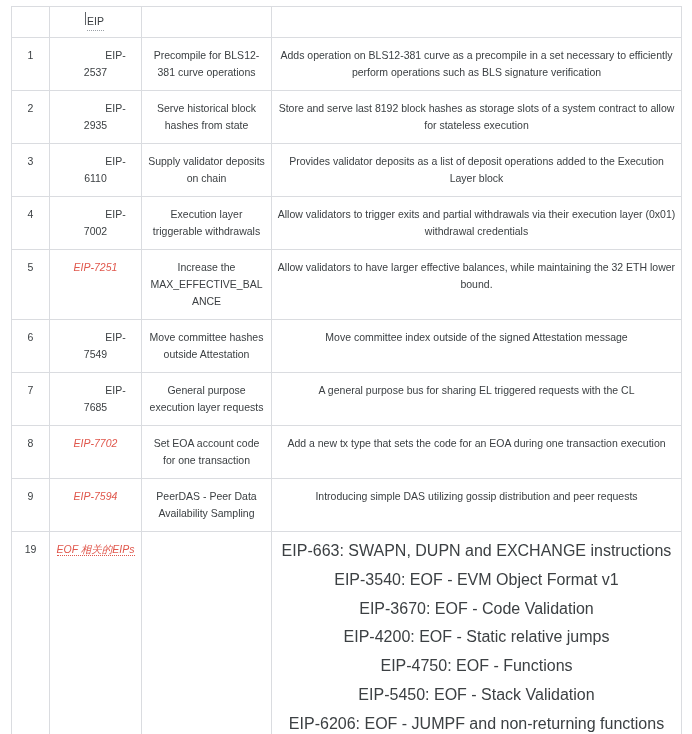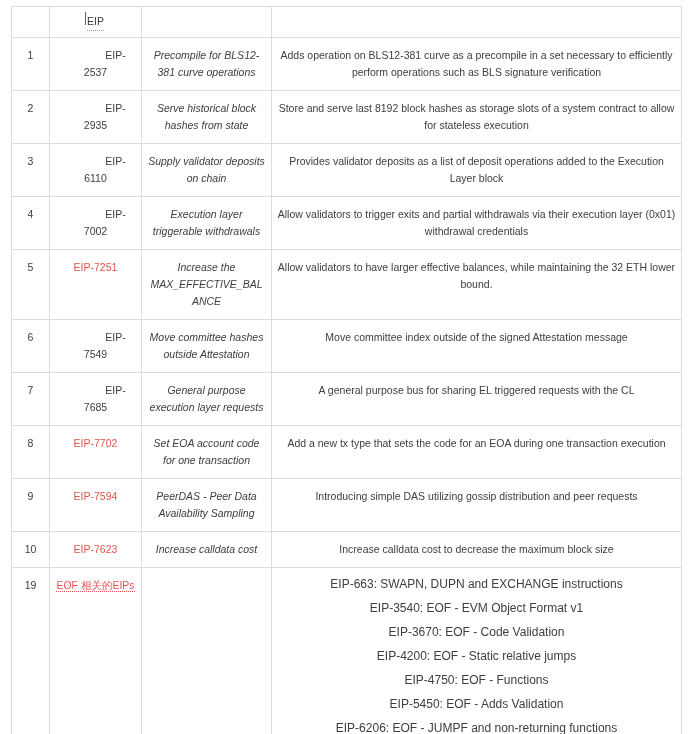--- a/index.html
+++ b/index.html
@@ -69,20 +69,21 @@
     position: absolute;
     left: -2px;
     top: -1px;
     width: 1px;
     height: 13px;
     background: #5f6368;
   }
 
   .eip-link {
     color: #e0574c;
+    font-style: italic;
   }
 
   .plain {
     color: #3c4043;
     margin-left: 40px;
   }
 
   
   .sp {
     border-bottom: 1px dotted #9aa0a6;
@@ -95,26 +96,26 @@
 
   .row-num { color: #3c4043; }
 
   .eof-list {
     text-align: center;
   }
   .eof-list .eof-item {
     display: block;
     padding: 0;
     margin: 0 0 9.6px 0;
-    font-size: 12px;
+    font-size: 16px;
     line-height: 1.2;
   }
   .eof-list .eof-item:last-child { margin-bottom: 0; }
 
-  .cell-tight { padding-left: 3px; padding-right: 3px; font-style: italic; }
+  .cell-tight { padding-left: 3px; padding-right: 3px; }
 </style>
 </head>
 <body>
 
 <div class="doc-canvas">
 
   <table class="eip-table">
     <colgroup>
       <col class="c-num">
       <col class="c-eip">
@@ -197,39 +198,33 @@
         <td><span>Add a new tx type that sets the code for an EOA during one transaction execution</span></td>
       </tr>
 
       <tr>
         <td><span class="row-num">9</span></td>
         <td><span class="eip-link">EIP-7594</span></td>
         <td class="cell-tight"><span>PeerDAS - Peer Data Availability Sampling</span></td>
         <td><span>Introducing simple DAS utilizing gossip distribution and peer requests</span></td>
       </tr>
 
-      <tr>
-        <td><span class="row-num">10</span></td>
-        <td><span class="eip-link">EIP-7623</span></td>
-        <td class="cell-tight"><span>Increase calldata cost</span></td>
-        <td><span>Increase calldata cost to decrease the maximum block size</span></td>
-      </tr>
 
       <tr>
         <td><span class="row-num">19</span></td>
         <td><span class="eip-link sp sp-red">EOF 相关的EIPs</span></td>
         <td class="cell-tight"><span></span></td>
         <td>
           <div class="eof-list">
             <span class="eof-item">EIP-663: SWAPN, DUPN and EXCHANGE instructions</span>
             <span class="eof-item">EIP-3540: EOF - EVM Object Format v1</span>
             <span class="eof-item">EIP-3670: EOF - Code Validation</span>
             <span class="eof-item">EIP-4200: EOF - Static relative jumps</span>
             <span class="eof-item">EIP-4750: EOF - Functions</span>
-            <span class="eof-item">EIP-5450: EOF - Adds Validation</span>
+            <span class="eof-item">EIP-5450: EOF - Stack Validation</span>
             <span class="eof-item">EIP-6206: EOF - JUMPF and non-returning functions</span>
             <span class="eof-item">EIP-7069: Revamped CALL instructions</span>
 
           </div>
         </td>
       </tr>
 
     </tbody>
   </table>
 

